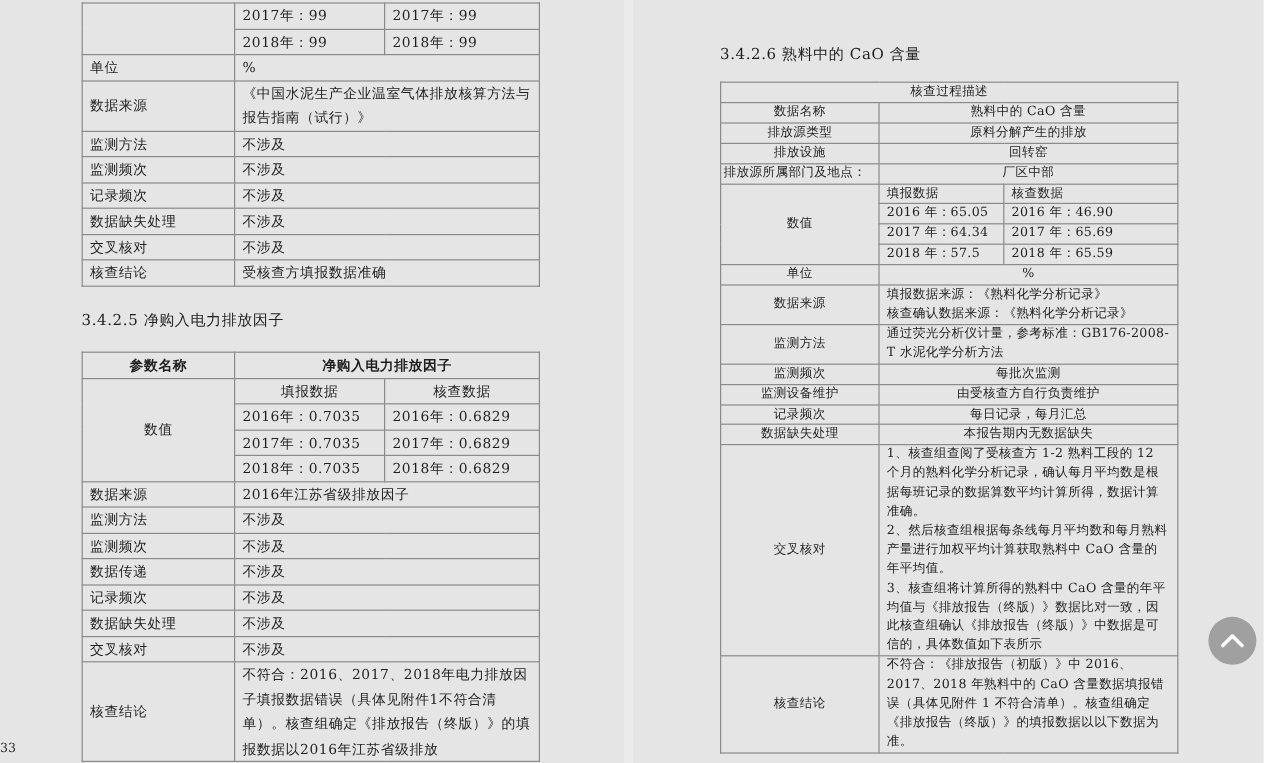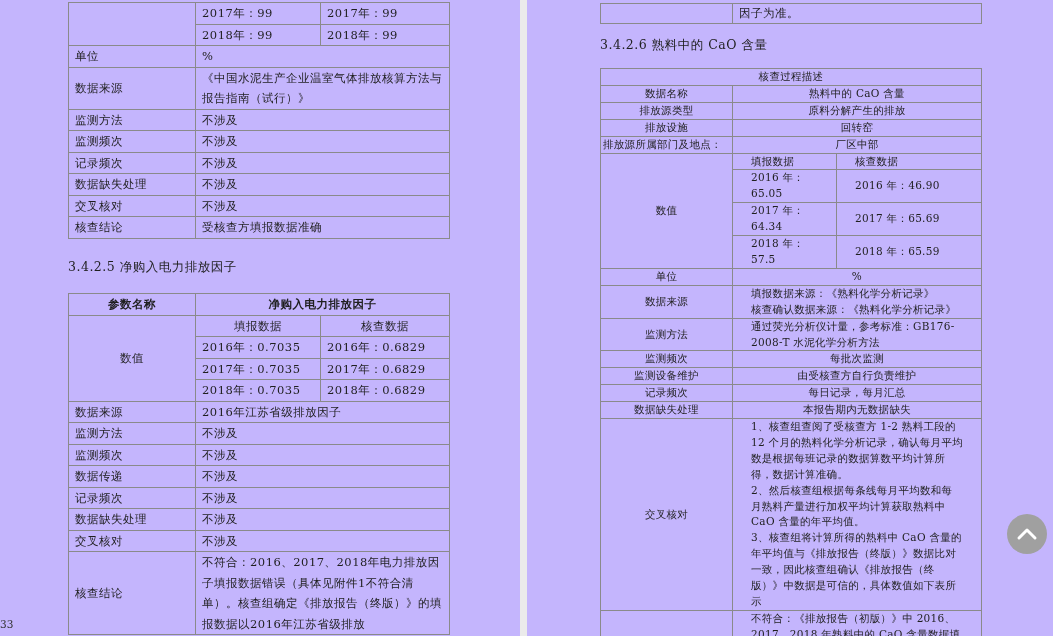--- a/index.html
+++ b/index.html
@@ -2,37 +2,37 @@
 <html><head>
 <meta charset="utf-8">
 <style>
   * { margin:0; padding:0; box-sizing:border-box; }
   html,body { width:1053px; height:636px; }
   body {
     position:relative; background:#ffffff; overflow:hidden;
     font-family:"DejaVu Serif","Liberation Serif",serif;
     color:#1f1f1f;
   }
-  .page { position:absolute; top:0; height:636px; background:#c4b5fd; }
+  .page { position:absolute; top:0; height:636px; background:#e5e5e5; }
   #page-left  { left:0;   width:520px; }
   #page-right { left:527px; width:526px; }
   .page-sep { position:absolute; left:520px; top:0; width:7px; height:636px;
               background:#ebebeb; }
 
   table { border-collapse:collapse; table-layout:fixed; }
   td { border:1px solid #8a8a8a; vertical-align:middle; padding:1px 6px;
        white-space:pre-line; overflow:hidden; }
 
   
   .t-left { width:381px; font-size:11.5px; line-height:20.5px; letter-spacing:0.5px; }
   .t-left td { padding:0 6px; }
 
   
   .t-right { width:381px; font-size:10.5px; line-height:15.9px; letter-spacing:0.3px; }
-  .t-right td { padding:0 18px; }
+  .t-right td { padding:0 6px; }
 
   .c { text-align:center; }
   .l { text-align:left; }
   .b { font-weight:bold;margin-left:30px; }
 
   .heading { position:absolute; font-size:12.5px; font-weight:normal;
              letter-spacing:0.5px; white-space:nowrap; }
   #heading-3425 { left:68px; top:259px; }
   #heading-3426 { left:73px; top:37px; }
 
@@ -173,32 +173,20 @@
     </tbody>
   </table>
 
   <div class="pagenum">33</div>
 </div>
 
 <div class="page-sep"></div>
 
 <div class="page" id="page-right">
 
-  <table class="t-left" id="t-frag">
-    <colgroup>
-        <col style="width:132px">
-        <col style="width:249px">
-      </colgroup>
-    <tbody>
-      <tr>
-        <td></td>
-        <td>因子为准。</td>
-      </tr>
-    </tbody>
-  </table>
 
   <div class="heading" id="heading-3426">3.4.2.6 熟料中的 CaO 含量</div>
 
   <table class="t-right" id="t3">
     <colgroup>
         <col style="width:132px">
         <col style="width:104px">
         <col style="width:145px">
       </colgroup>
     <tbody>

